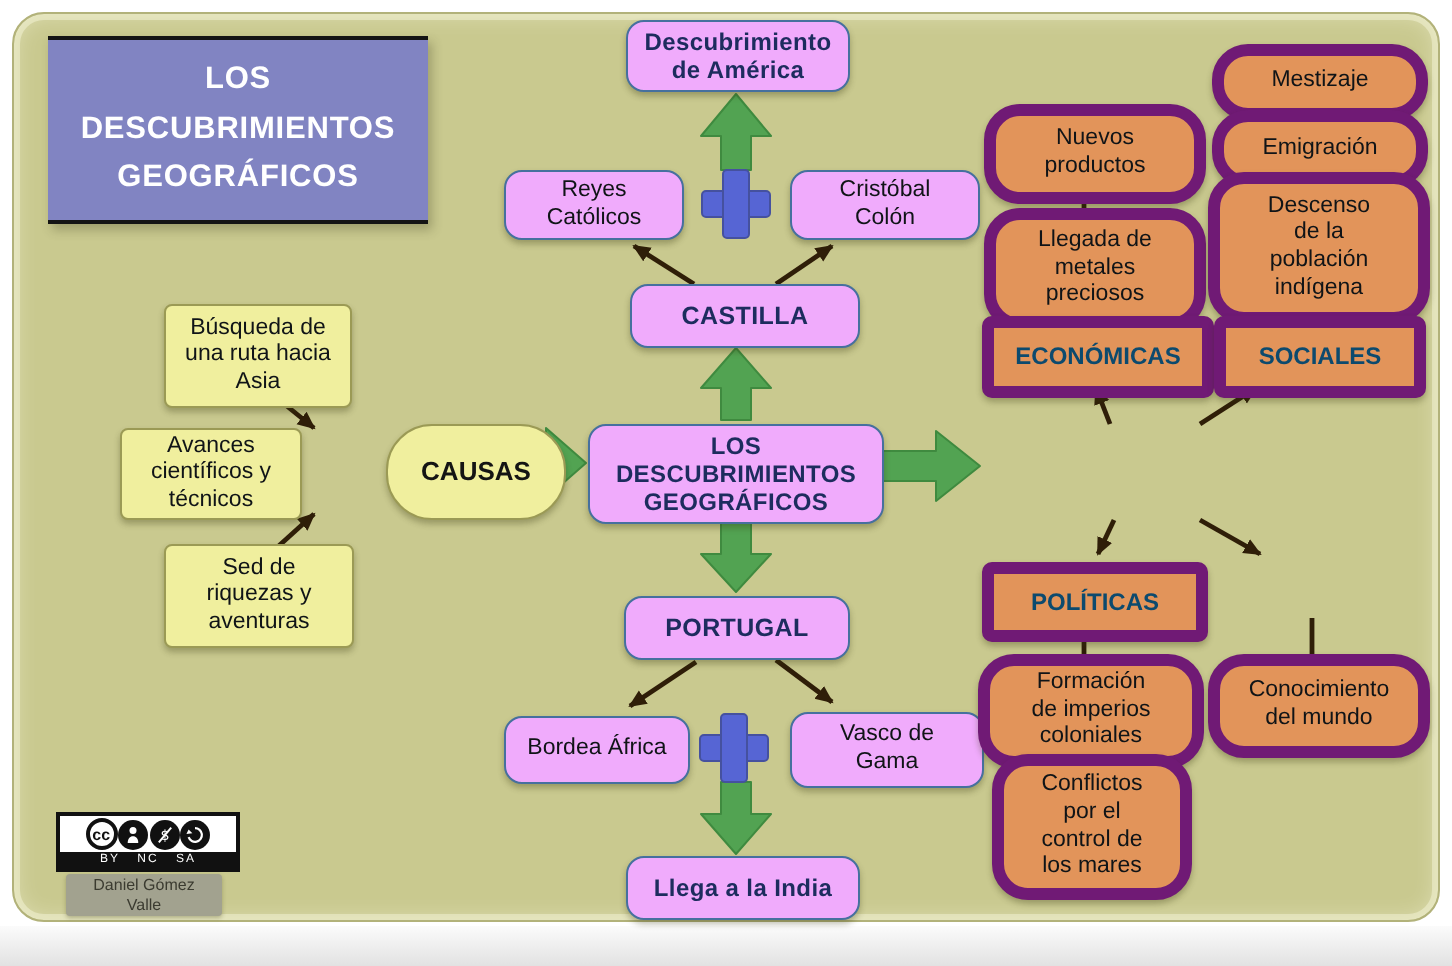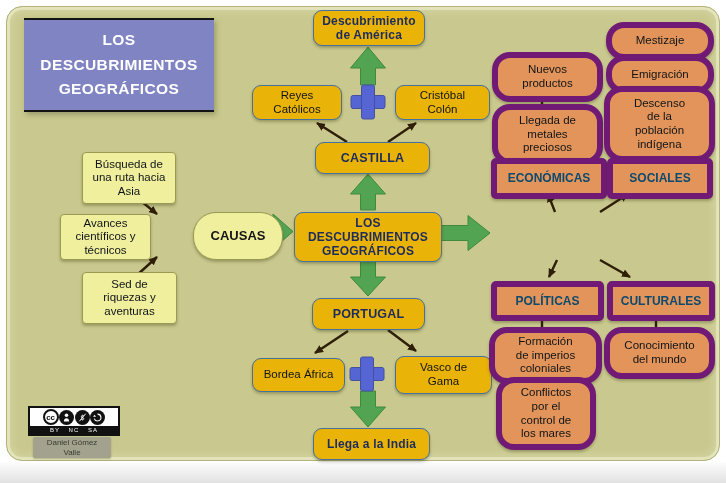--- a/index.html
+++ b/index.html
@@ -7,21 +7,21 @@
           font-family:"Liberation Sans",sans-serif;outline:1px solid #d5d5d5;}
   .board{position:absolute;left:6px;top:6px;right:6px;bottom:22px;background:#c9c98f;
          border:1px solid #b2b27a;border-radius:16px;
          box-shadow:inset 0 0 0 3px rgba(255,255,235,.38), inset 0 0 12px rgba(255,255,235,.45);}
   .bottom-strip{position:absolute;left:0;right:0;bottom:0;height:20px;
          background:linear-gradient(180deg,#fbfbfb,#e2e2e2);}
   svg.arrow-layer{position:absolute;left:0;top:0;z-index:1;}
   .node{position:absolute;z-index:2;display:flex;align-items:center;justify-content:center;
         text-align:center;white-space:pre-line;color:#101417;line-height:1.18;
         box-shadow:0 2px 3px rgba(55,55,15,.33);}
-  .blue{background:#eab308;border:1px solid #46709e;border-radius:9px;font-size:11.5px;}
+  .blue{background:#f0abfc;border:1px solid #46709e;border-radius:9px;font-size:11.5px;}
   .blue.hd{font-weight:bold;color:#1d2c5e;font-size:12.5px;letter-spacing:.2px;}
   .yellow{background:#f0ef9e;border:1px solid #9b9a55;border-radius:4px;font-size:11.5px;margin-left:40px;}
   .yellow.pill{border-radius:23px;font-weight:bold;font-size:13px;color:#141414;}
   .orange{background:#e2945a;border:6px solid #701a75;border-radius:18px;font-size:11.5px;}
   .orange.cat{border-radius:5px;font-weight:bold;font-size:12px;color:#0c4a6e;}
   .orange.big{font-weight:bold;font-size:12.5px;border-radius:22px;color:#141414;}
   .title-box{position:absolute;z-index:2;left:24px;top:18px;width:190px;height:90px;
         background:#8184c2;border-top:2px solid #141414;border-bottom:2px solid #141414;
         box-shadow:2px 3px 5px rgba(60,60,30,.3);color:#ffffff;font-weight:bold;font-size:15.5px;
         letter-spacing:.4px;line-height:1.6;display:flex;align-items:center;justify-content:center;
@@ -130,21 +130,20 @@
 preciosos</div>
   <div class="node orange cat" style="left:491px;top:158px;width:104px;height:29px">ECONÓMICAS</div>
   <div class="node orange" style="left:606px;top:22px;width:96px;height:26px">Mestizaje</div>
   <div class="node orange" style="left:606px;top:55px;width:96px;height:27px">Emigración</div>
   <div class="node orange" style="left:604px;top:86px;width:99px;height:64px">Descenso
 de la
 población
 indígena</div>
   <div class="node orange cat" style="left:607px;top:158px;width:94px;height:29px">SOCIALES</div>
   <div class="node orange cat" style="left:491px;top:281px;width:101px;height:28px">POLÍTICAS</div>
-  <div class="node orange cat" style="left:607px;top:281px;width:96px;height:28px">CULTURALES</div>
   <div class="node orange" style="left:489px;top:327px;width:101px;height:45px">Formación
 de imperios
 coloniales</div>
   <div class="node orange" style="left:496px;top:377px;width:88px;height:61px">Conflictos
 por el
 control de
 los mares</div>
   <div class="node orange" style="left:604px;top:327px;width:99px;height:40px">Conocimiento
 del mundo</div>
 

